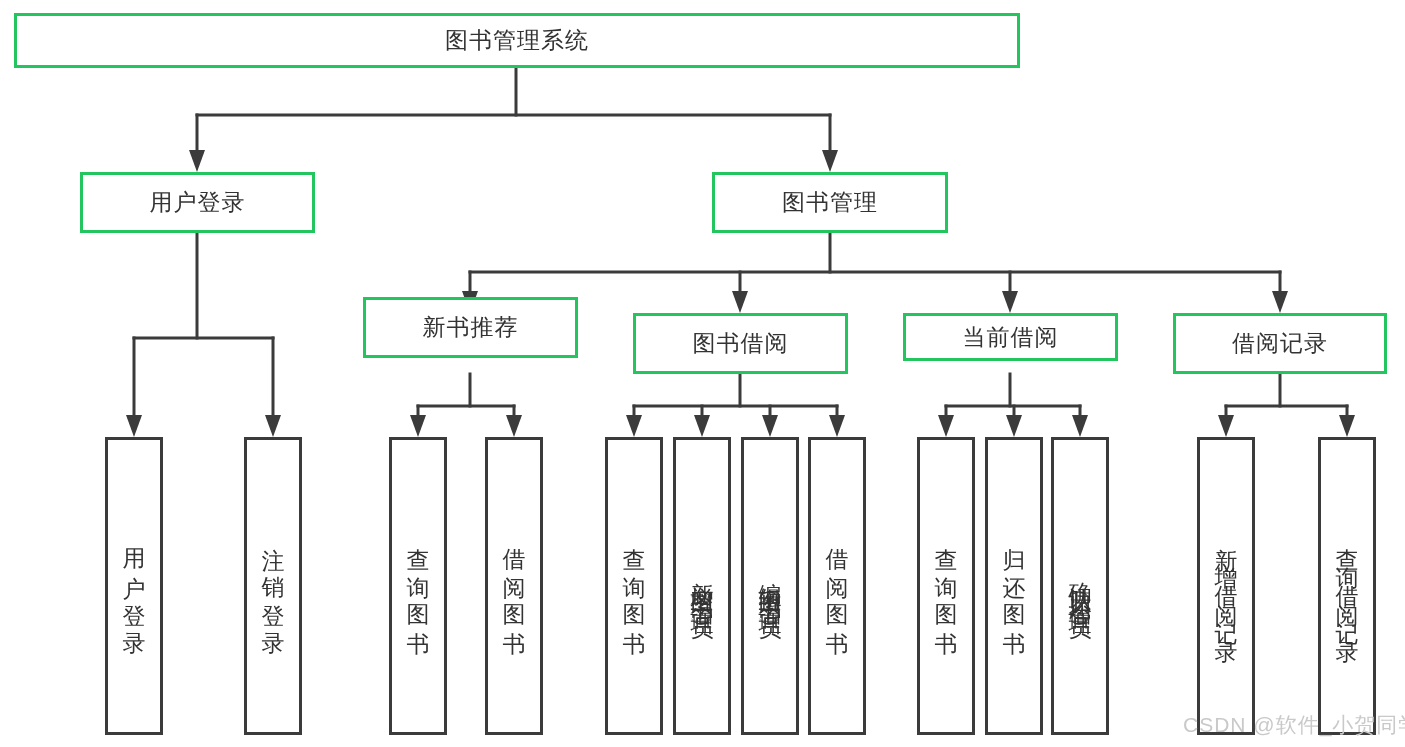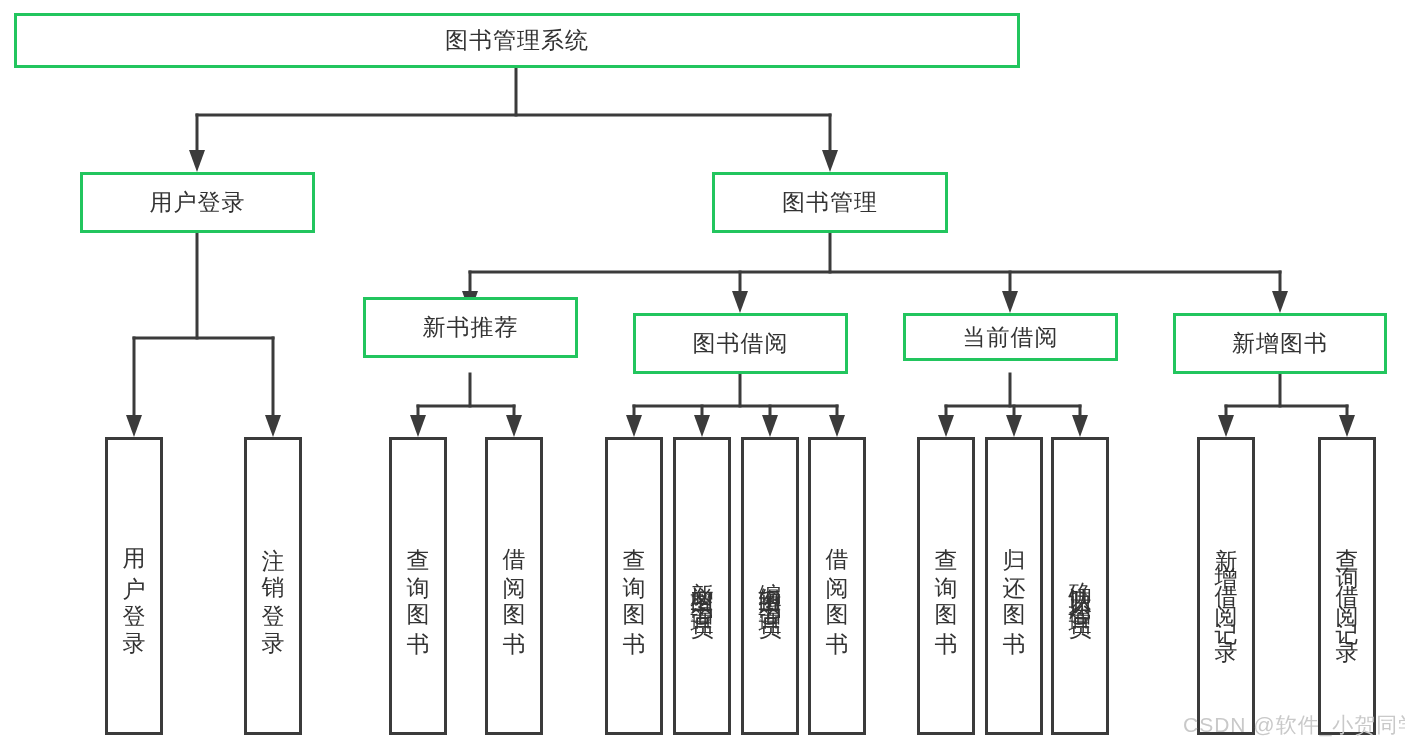--- a/index.html
+++ b/index.html
@@ -124,21 +124,21 @@
   <div class="node" style="left:363px;top:297px;width:215px;height:61px">
     <span>新书推荐</span>
   </div>
   <div class="node" style="left:633px;top:313px;width:215px;height:61px">
     <span>图书借阅</span>
   </div>
   <div class="node" style="left:903px;top:313px;width:215px;height:48px">
     <span>当前借阅</span>
   </div>
   <div class="node" style="left:1173px;top:313px;width:214px;height:61px">
-    <span>新增图书</span>
+    <span>借阅记录</span>
   </div>
 
   <div class="leaf" style="left:105px">
     <span class="vtext" style="letter-spacing: 28px;">用户登录</span>
   </div>
   <div class="leaf" style="left:244px">
     <span class="vtext" style="letter-spacing: 28px;">注销登录</span>
   </div>
 
   <div class="leaf" style="left:389px">

